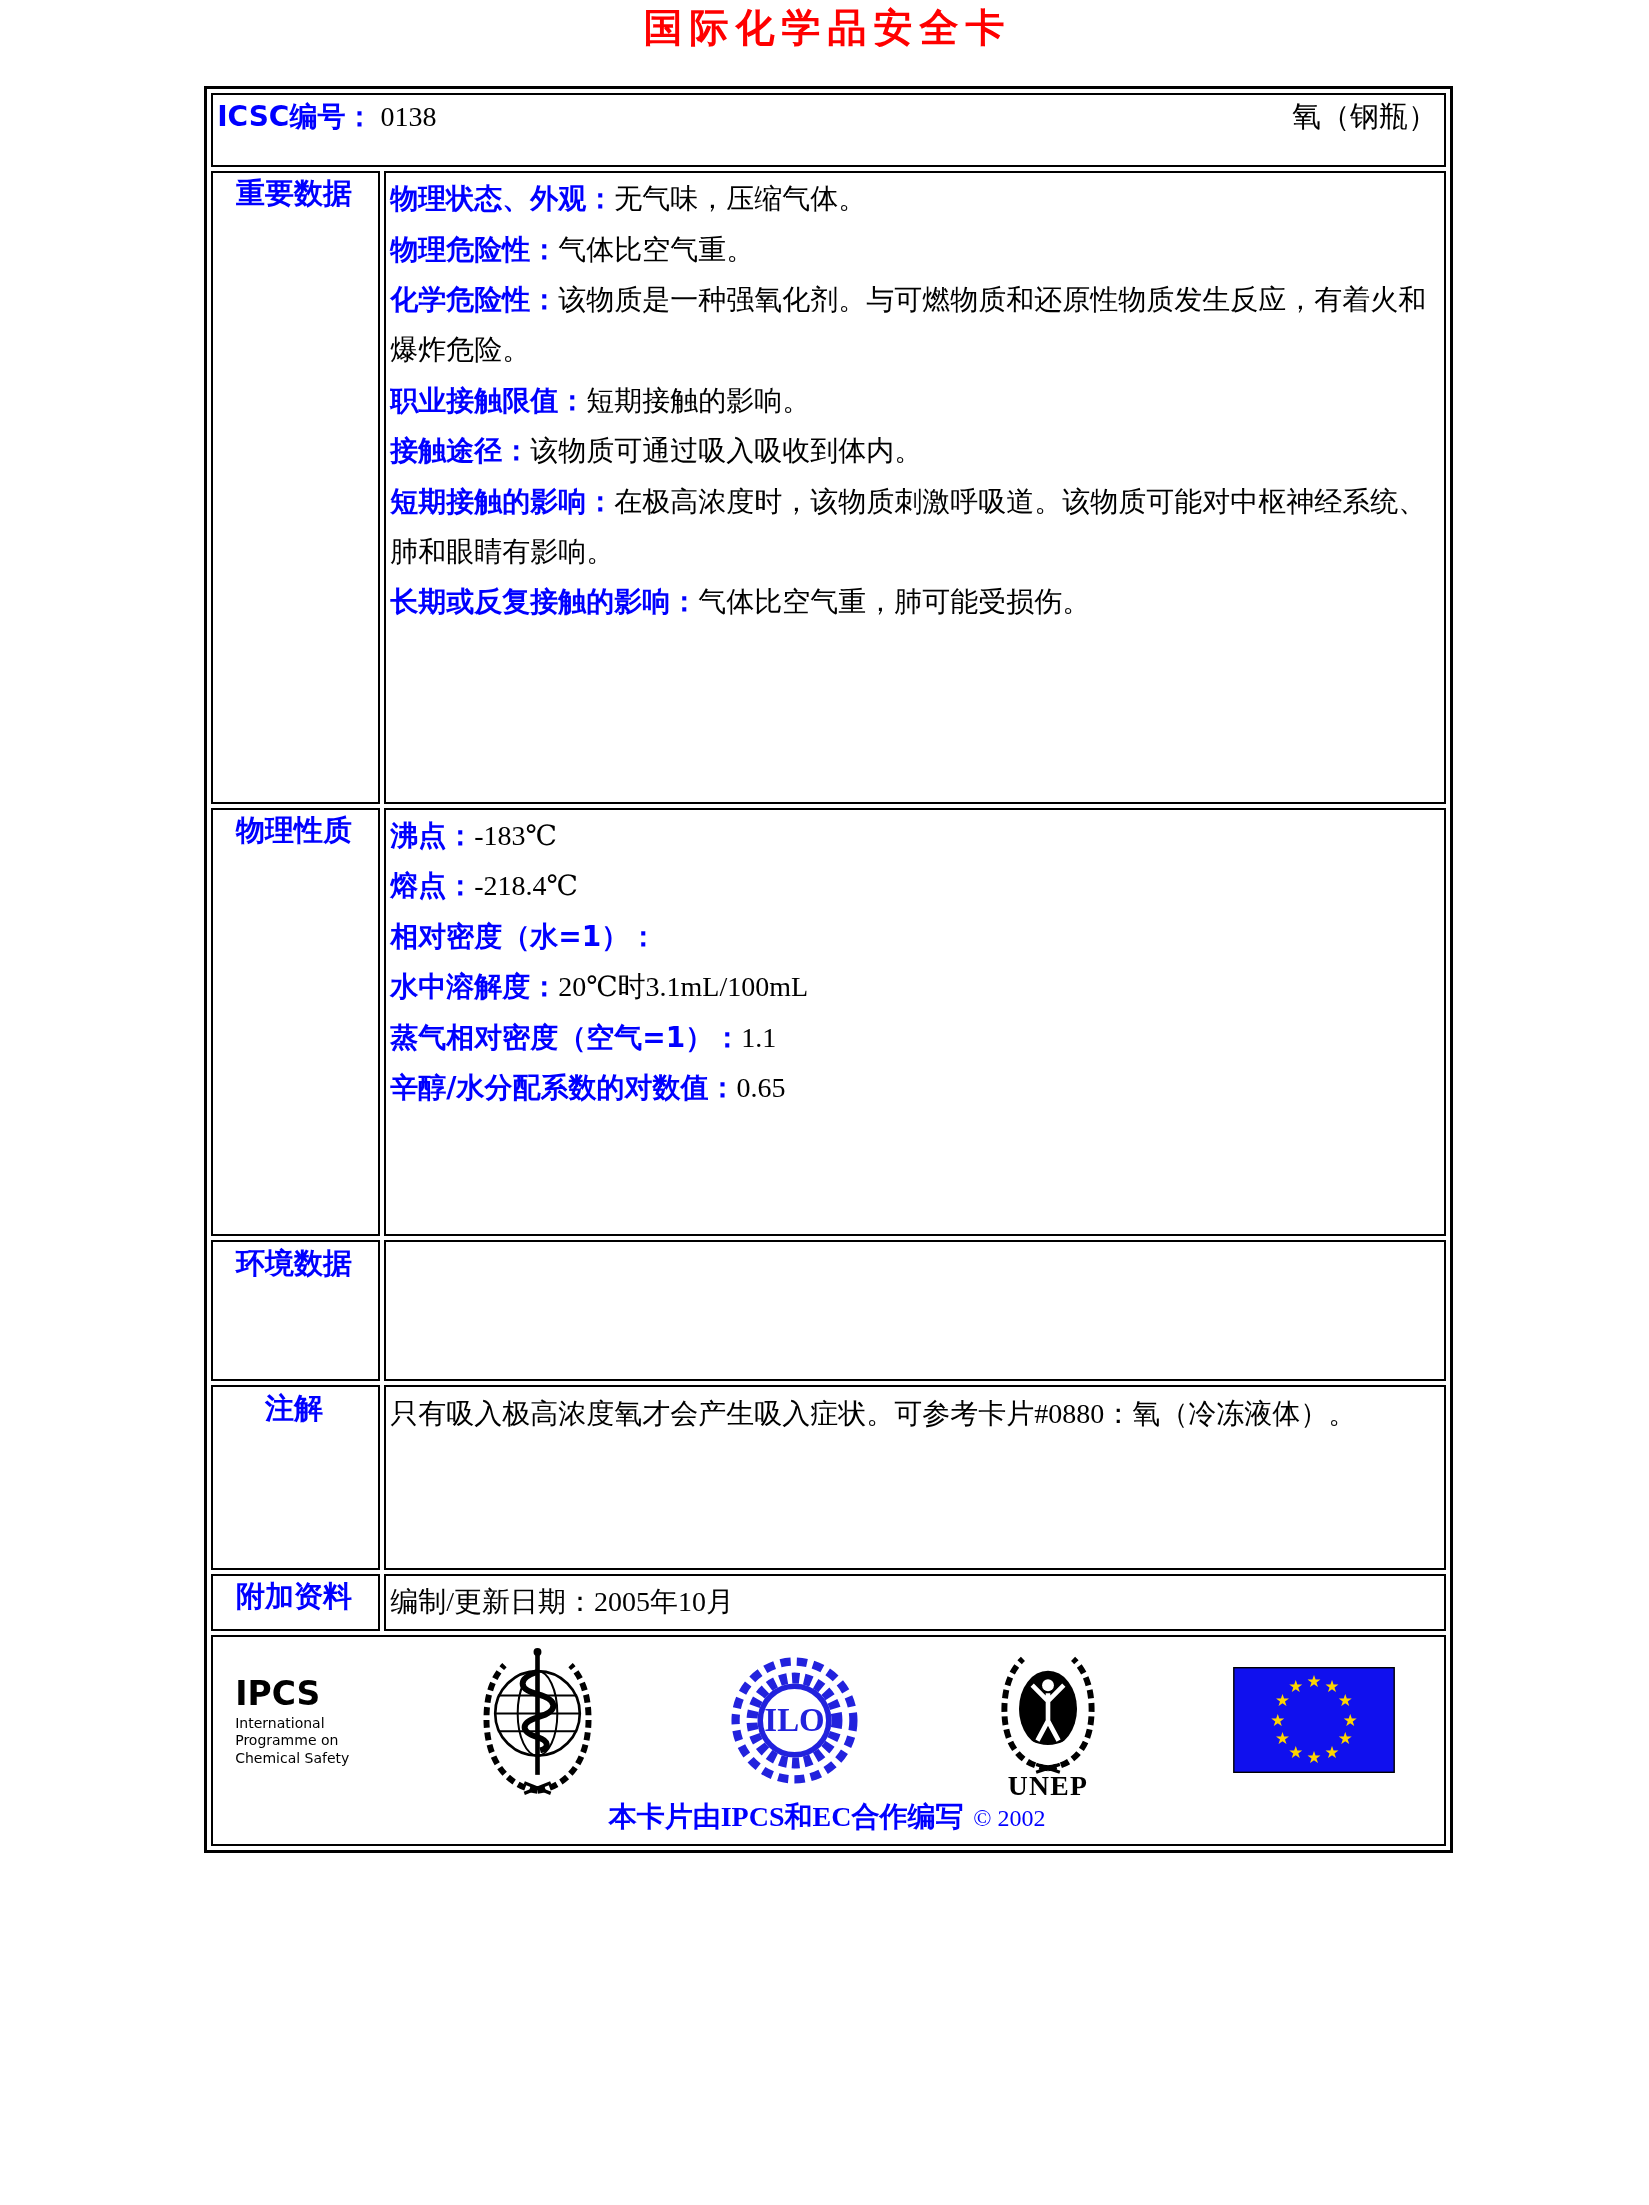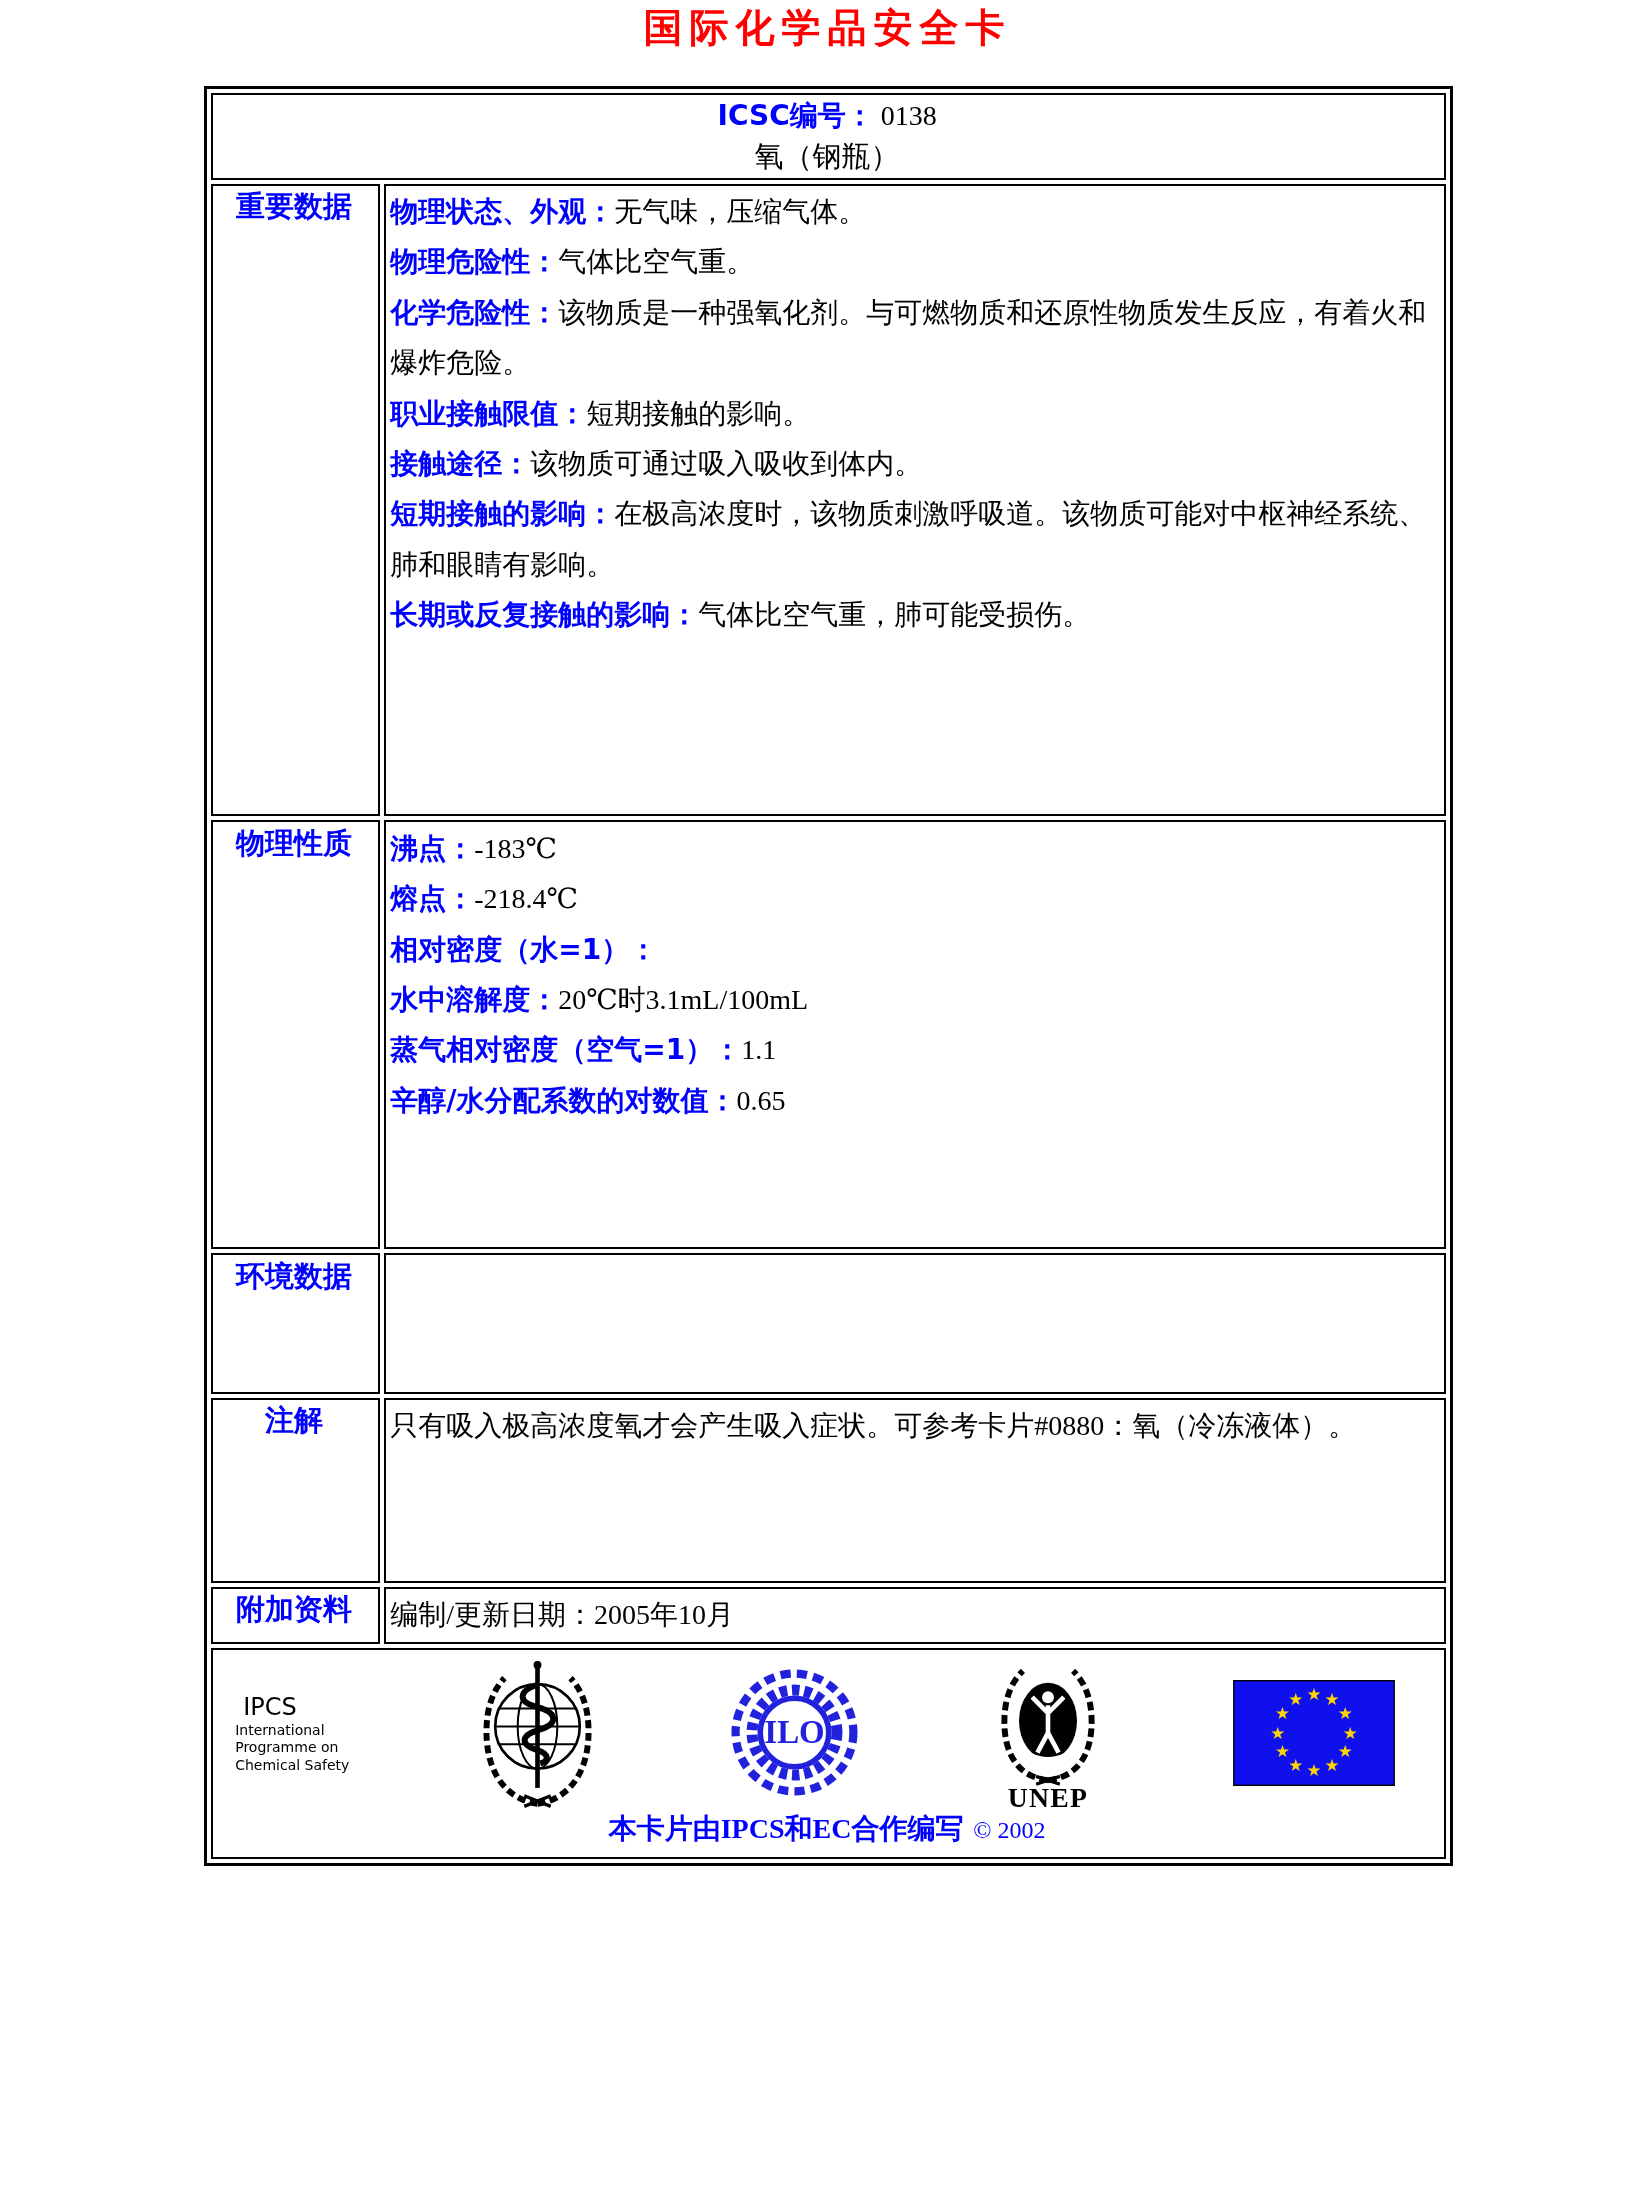--- a/index.html
+++ b/index.html
@@ -41,41 +41,41 @@
     padding:1.4px 2.8px;
   }
   .content{font-size:28px;line-height:1.8;}
   .k{
     font-family:"DejaVu Sans","Liberation Sans",sans-serif;
     font-weight:bold;color:var(--accent_blue);
   }
   .v{color:var(--ink);}
   
   td.hdr-cell{vertical-align:middle;}
-  .hdr-flex{display:flex;justify-content:flex-end;align-items:center;font-size:28px;line-height:1.4;flex-direction:column;}
+  .hdr-flex{display:flex;justify-content:space-between;align-items:center;font-size:28px;line-height:1.4;}
   .hdr-left .k{font-size:28px;}
   .hdr-left .v{margin-left:7px;}
   .hdr-right{font-size:29px;}
   
   tr.r-header td{height:67px;}
   tr.r-important td{height:626px;}
   tr.r-physical td{height:422px;}
   tr.r-environment td{height:134px;}
   tr.r-notes td{height:178px;}
   tr.r-additional td{height:45px;}
   tr.r-footer td{height:178px;}
   tr.r-legal td{height:59px;}
   
   .footer-wrap{display:flex;flex-direction:column;height:100%;}
   .logo-row{
     flex:1;display:flex;align-items:center;justify-content:space-between;
     padding:4.2px 42px 0 18px;
   }
   .ipcs-block{font-family:"DejaVu Sans","Liberation Sans",sans-serif;line-height:1.25;}
-  .ipcs-acronym{font-weight:normal;font-size:24px;margin-left:8px;}
+  .ipcs-acronym{font-weight:bold;font-size:33px;}
   .ipcs-line{font-size:14px;}
   .credit-line{
     text-align:center;padding-bottom:7px;
     color:var(--accent_blue);font-weight:bold;font-size:28px;
     font-family:"Liberation Serif","DejaVu Serif",serif;
   }
   .credit-suffix{font-weight:normal;font-size:24px;margin-left:9.8px;text-align:right;}
   
   td.legal-cell{vertical-align:middle;}
   .legal-line{font-size:25px;line-height:1.3;}

